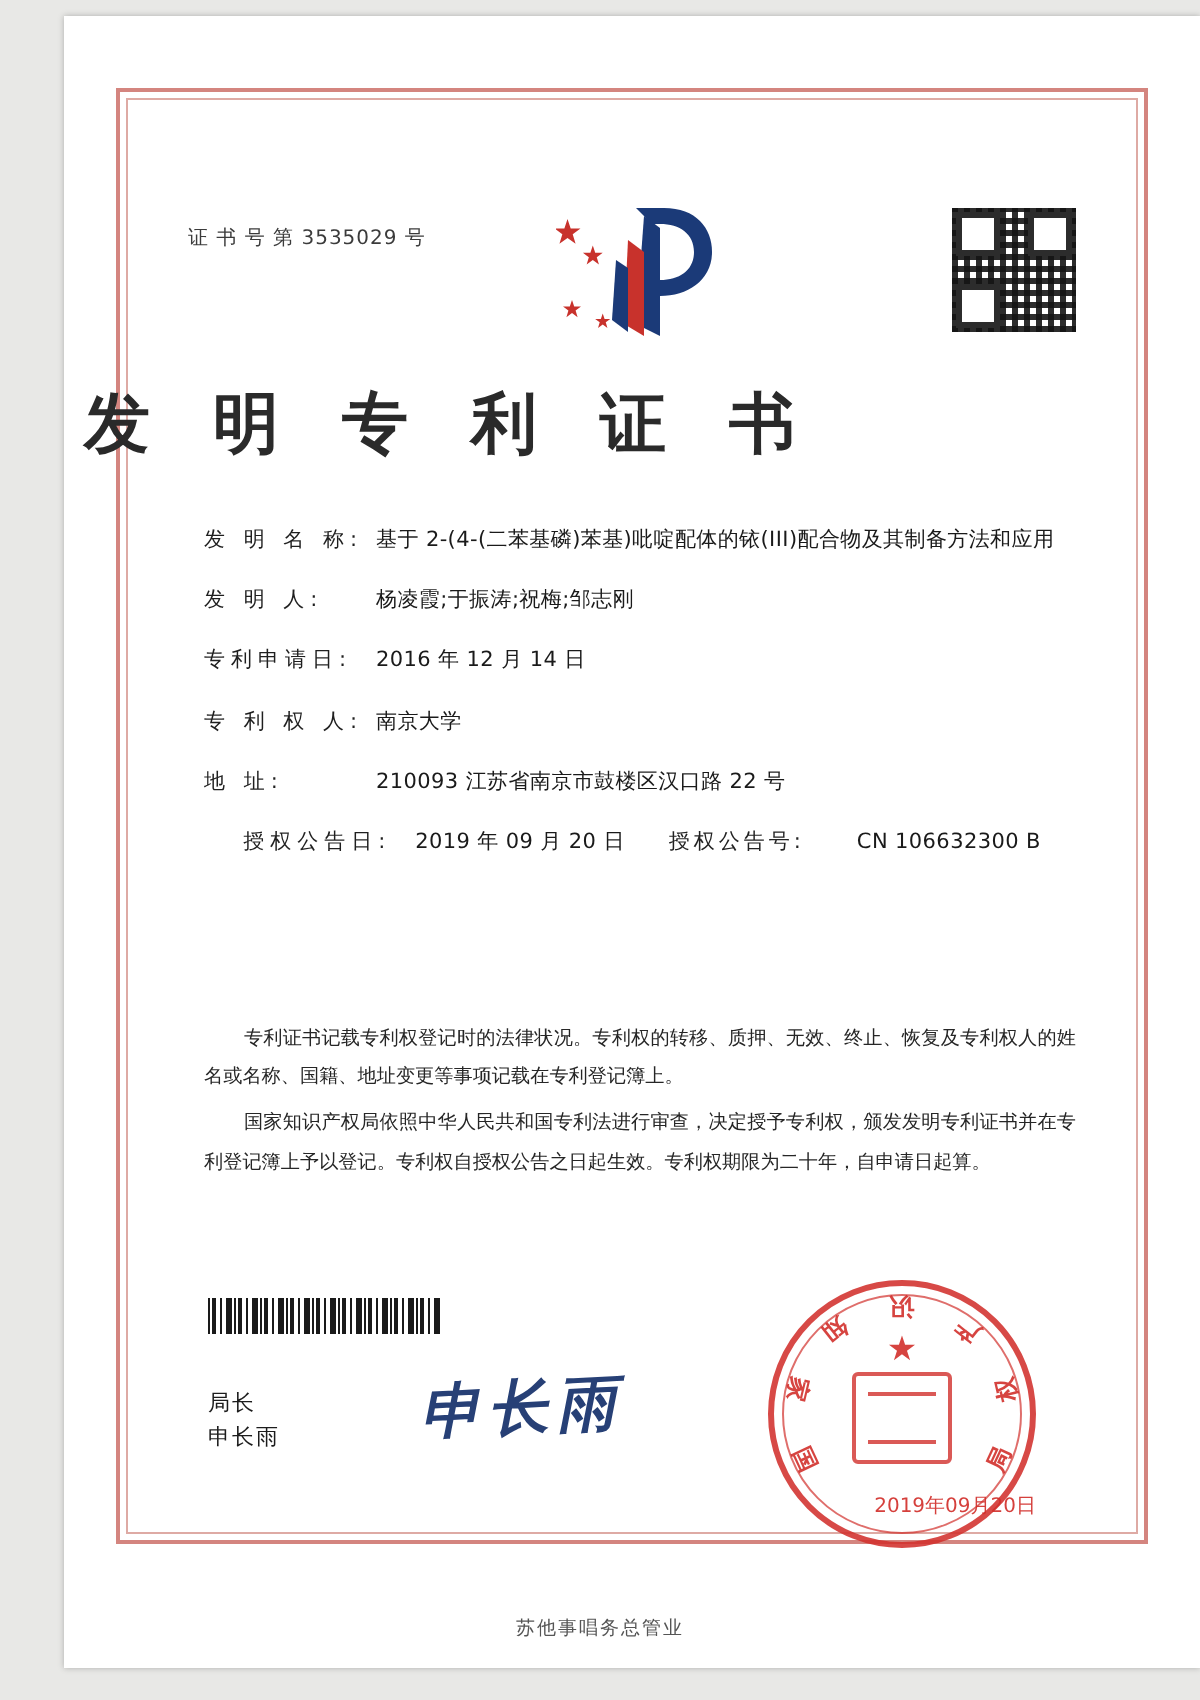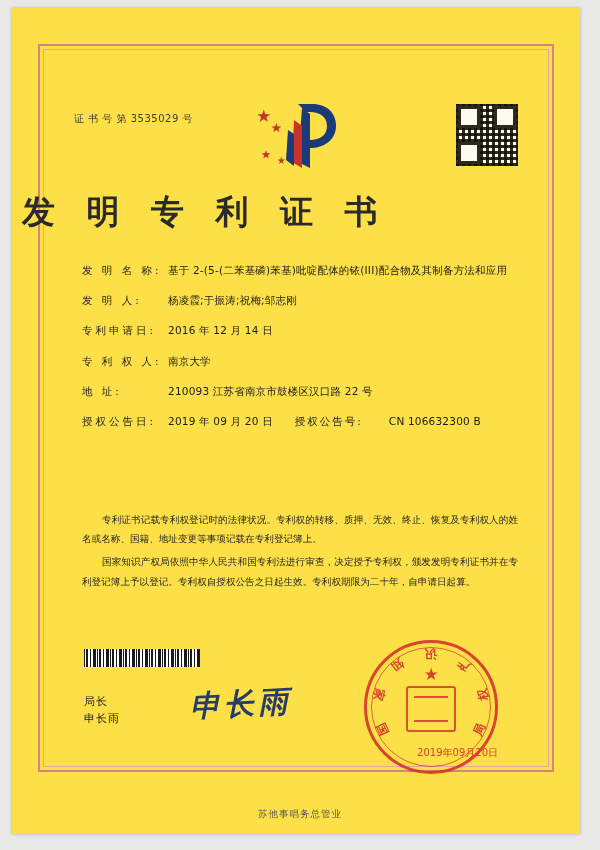--- a/index.html
+++ b/index.html
@@ -8,25 +8,25 @@
   }
   body {
     width: 600px;
     height: 850px;
     background: #e8e8e6;
     font-family: "Liberation Serif", serif;
     overflow: hidden;
   }
   .page {
     position: absolute;
-    left: 12px;
+    left: 32px;
     top: 8px;
     width: 568px;
     height: 826px;
-    background: #fde047;
+    background: #ffffff;
     box-shadow: 0 0 3px rgba(0,0,0,0.25);
   }
   .border-outer {
     position: absolute;
     left: 26px;
     top: 36px;
     right: 26px;
     bottom: 62px;
     border: 2px solid #d4857f;
   }
@@ -102,20 +102,21 @@
     top: 255px;
     font-size: 10.5px;
     color: #222;
     font-family: "DejaVu Sans", sans-serif;
   }
   .row {
     display: flex;
     align-items: flex-start;
     margin-bottom: 15px;
     line-height: 1.45;
+    justify-content: center;
   }
   .lbl {
     width: 86px;
     flex: none;
     letter-spacing: 3px;
     color: #1f1f1f;
   }
   .val {
     flex: 1;
     color: #1a1a1a;
@@ -298,21 +299,21 @@
 
   <div class="qr">
       <span class="qr-b"></span>
     </div>
 
   <div class="title">发 明 专 利 证 书</div>
 
   <div class="fields">
     <div class="row">
       <div class="lbl">发 明 名 称:</div>
-      <div class="val">基于 2-(5-(二苯基磷)苯基)吡啶配体的铱(III)配合物及其制备方法和应用</div>
+      <div class="val">基于 2-(4-(二苯基磷)苯基)吡啶配体的铱(III)配合物及其制备方法和应用</div>
     </div>
     <div class="row">
       <div class="lbl">发 明 人:</div>
       <div class="val">杨凌霞;于振涛;祝梅;邹志刚</div>
     </div>
     <div class="row">
       <div class="lbl">专利申请日:</div>
       <div class="val">2016 年 12 月 14 日</div>
     </div>
     <div class="row">

